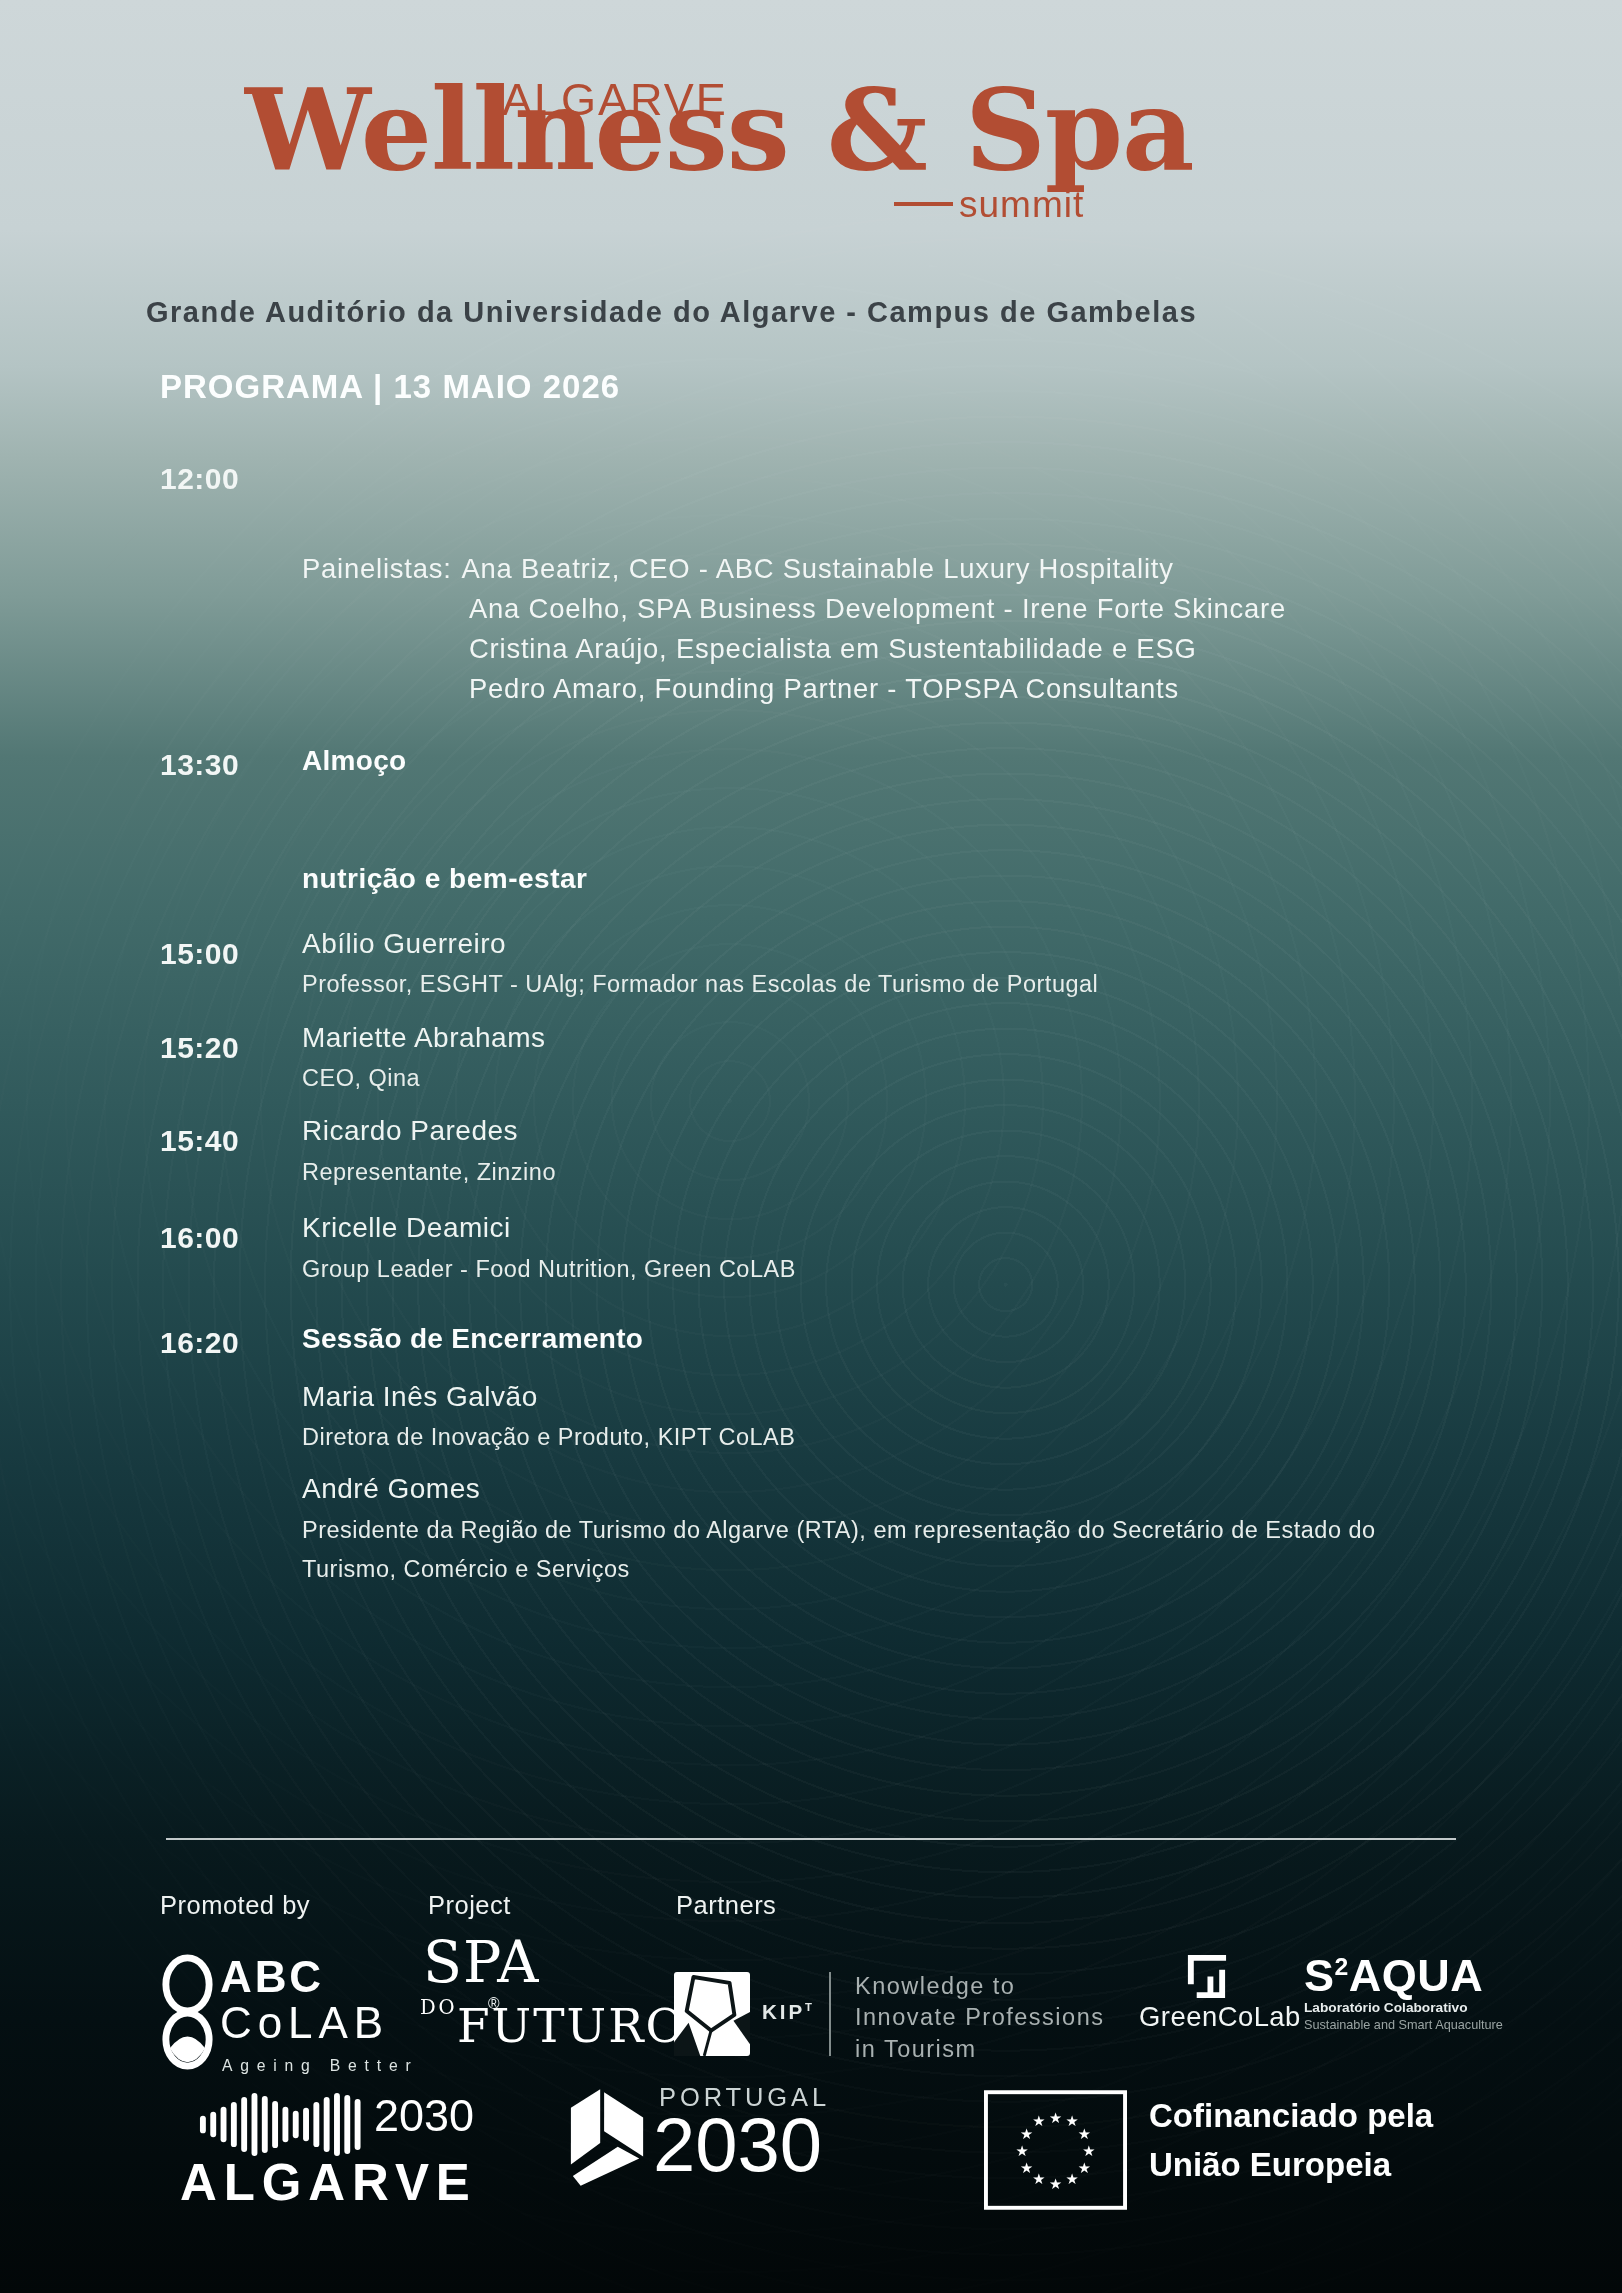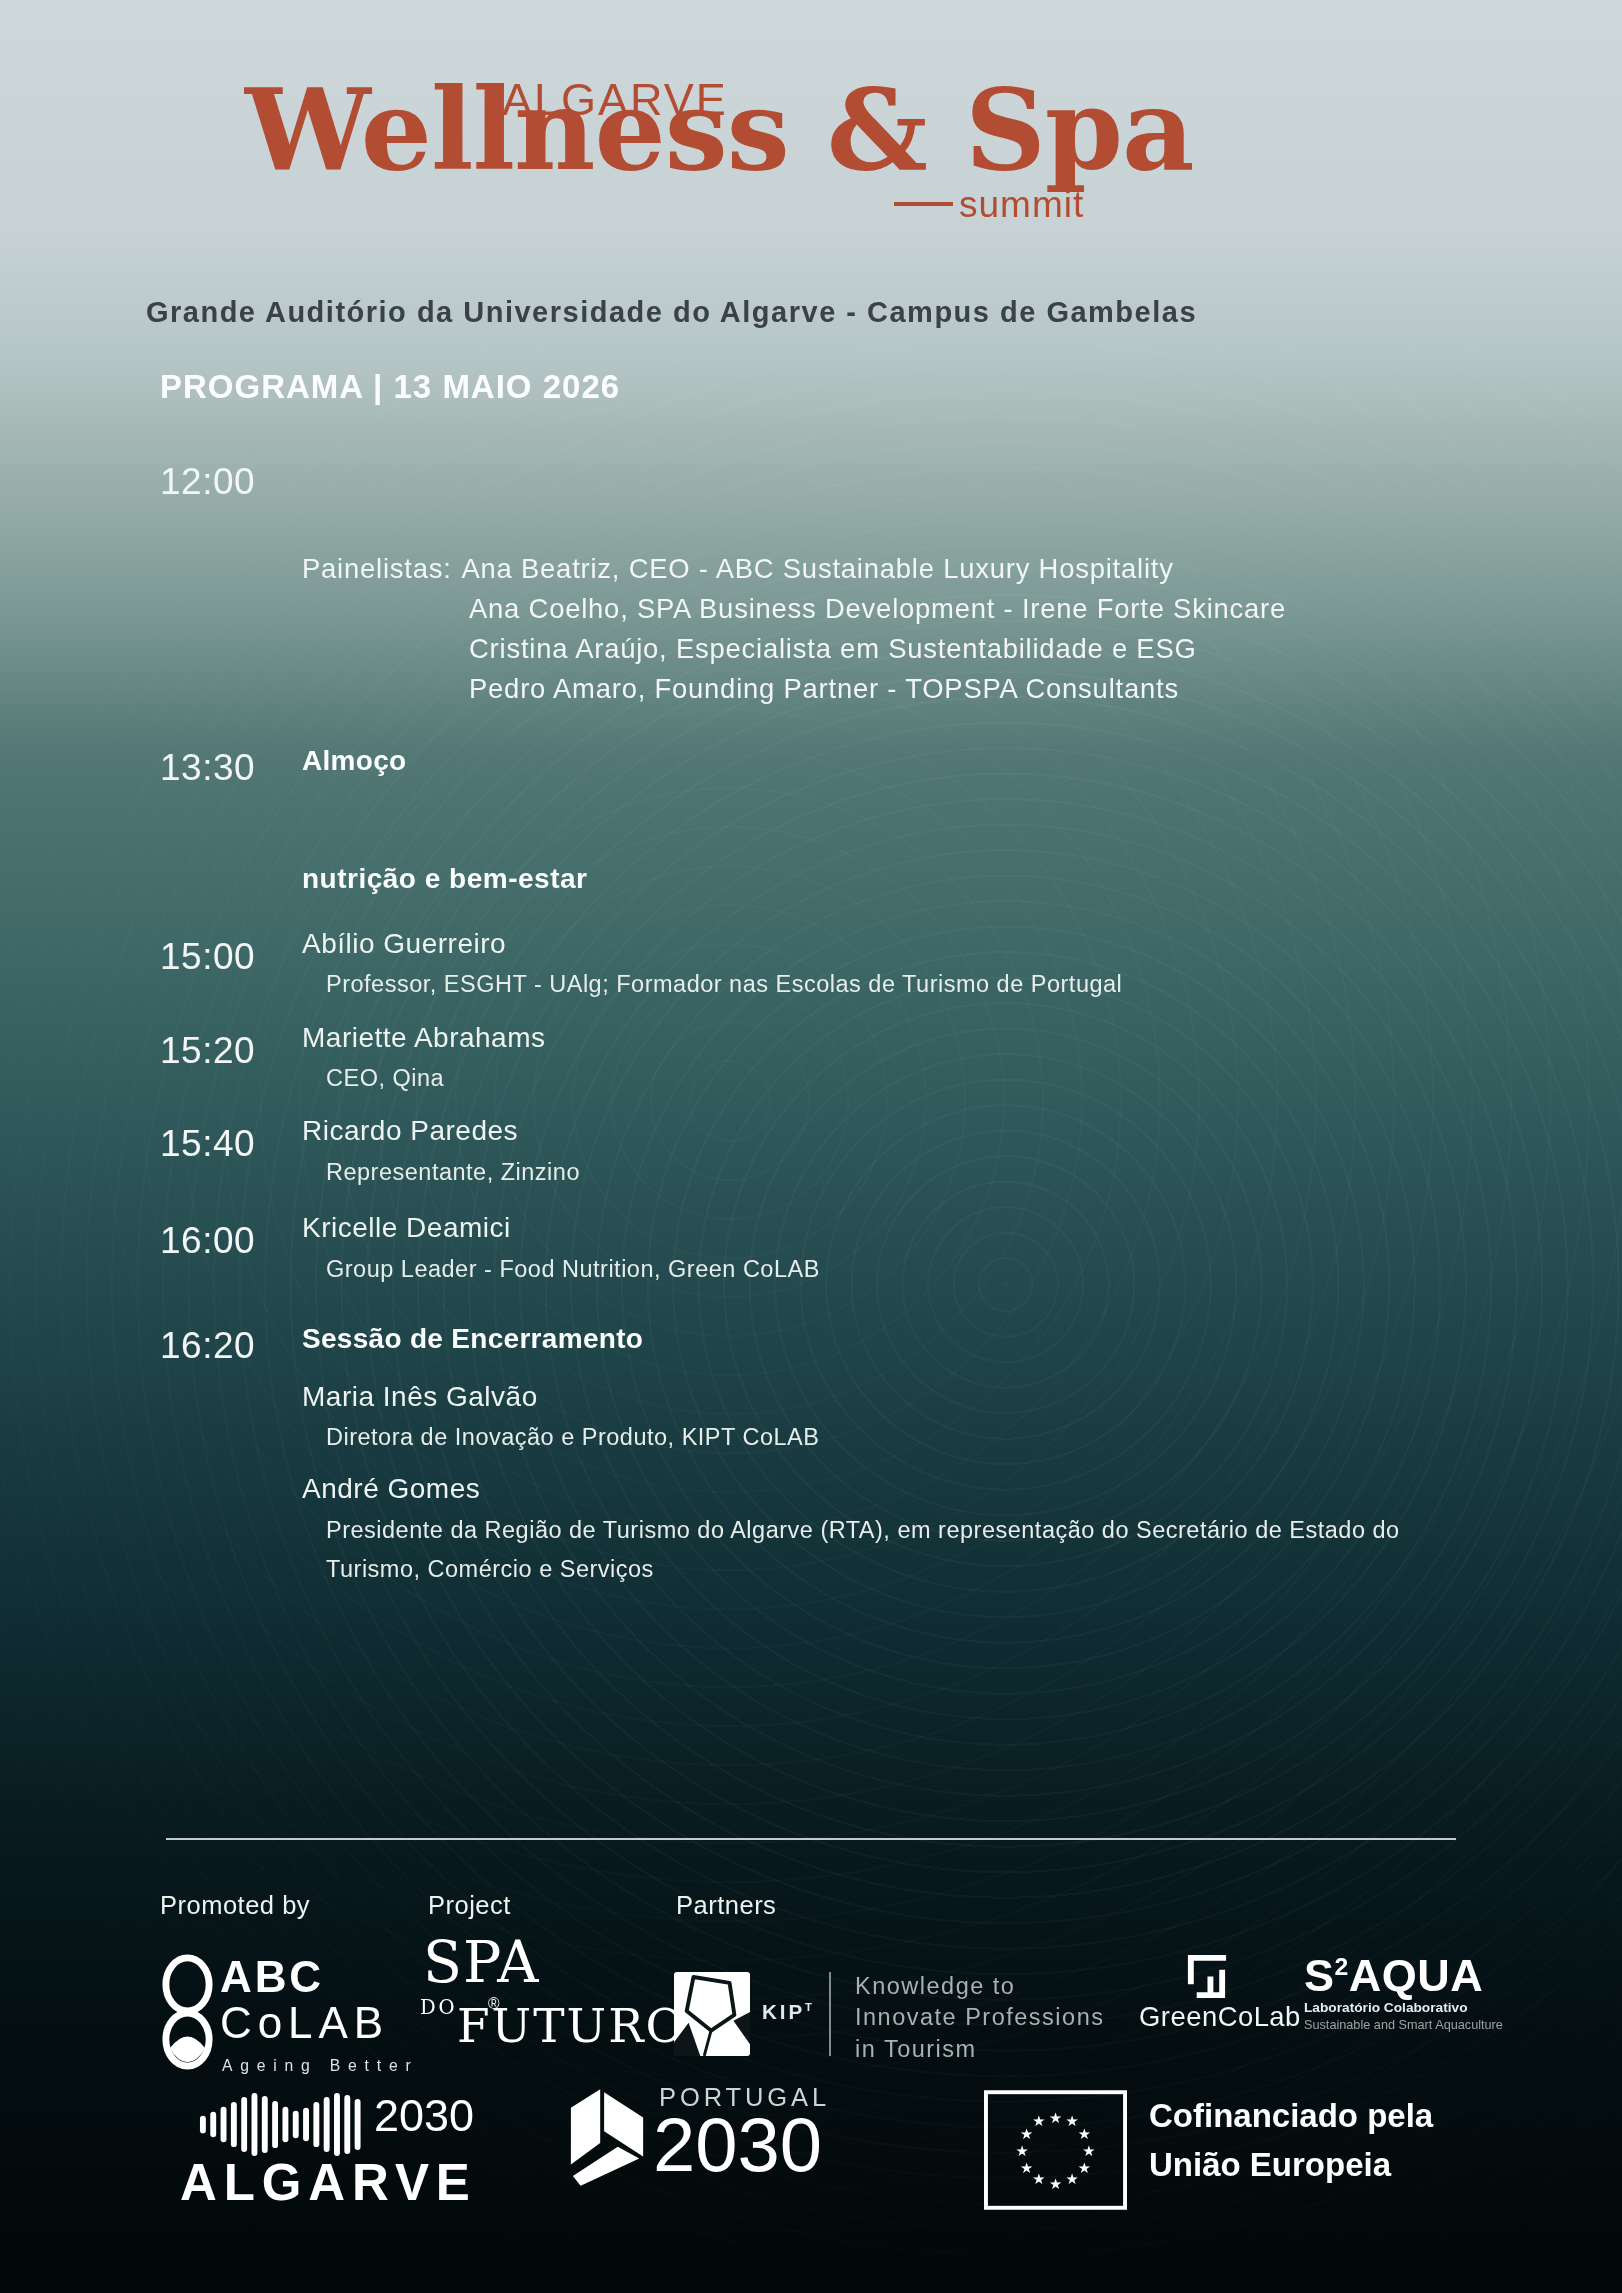--- a/index.html
+++ b/index.html
@@ -18,25 +18,25 @@
       repeating-radial-gradient(circle at 62% 56%, rgba(255,255,255,.05) 0 2px, transparent 2px 25.5px),
       repeating-radial-gradient(circle at 45% 48%, rgba(255,255,255,.03) 0 2px, transparent 2px 39px);
     -webkit-mask-image:radial-gradient(circle at 60% 55%, #000 0 40%, transparent 72%);
     mask-image:radial-gradient(circle at 60% 55%, #000 0 40%, transparent 72%);
     opacity:.6;
   }
   .t{position:absolute;white-space:nowrap;line-height:1.05;}
   .b{font-weight:700;}
   .accent{color:#b24d33;}
   .serif{font-family:"DejaVu Serif",serif;}
-  .time{font-size:37px;letter-spacing:0.5px;color:#f2f6f5;}
+  .time{font-size:30px;letter-spacing:0.5px;color:#f2f6f5;font-weight:bold;}
   .stitle{font-size:28px;font-weight:700;letter-spacing:0.3px;color:#fbfdfd;}
   .body{font-size:27.4px;letter-spacing:0.8px;color:#f2f6f5;}
   .name{font-size:28px;letter-spacing:0.5px;color:#eef4f2;}
-  .role{font-size:23.5px;letter-spacing:0.5px;color:#e7edeb;margin-left:24px;}
+  .role{font-size:23.5px;letter-spacing:0.5px;color:#e7edeb;}
   .flabel{font-size:25.5px;letter-spacing:0.5px;color:#eef2f1;}
   .divider{position:absolute;background:rgba(235,240,240,.82);}
   sup{font-size:.55em;}
 </style>
 </head>
 <body>
 
 <div class="poster">
   <div class="ripples"></div>
 

